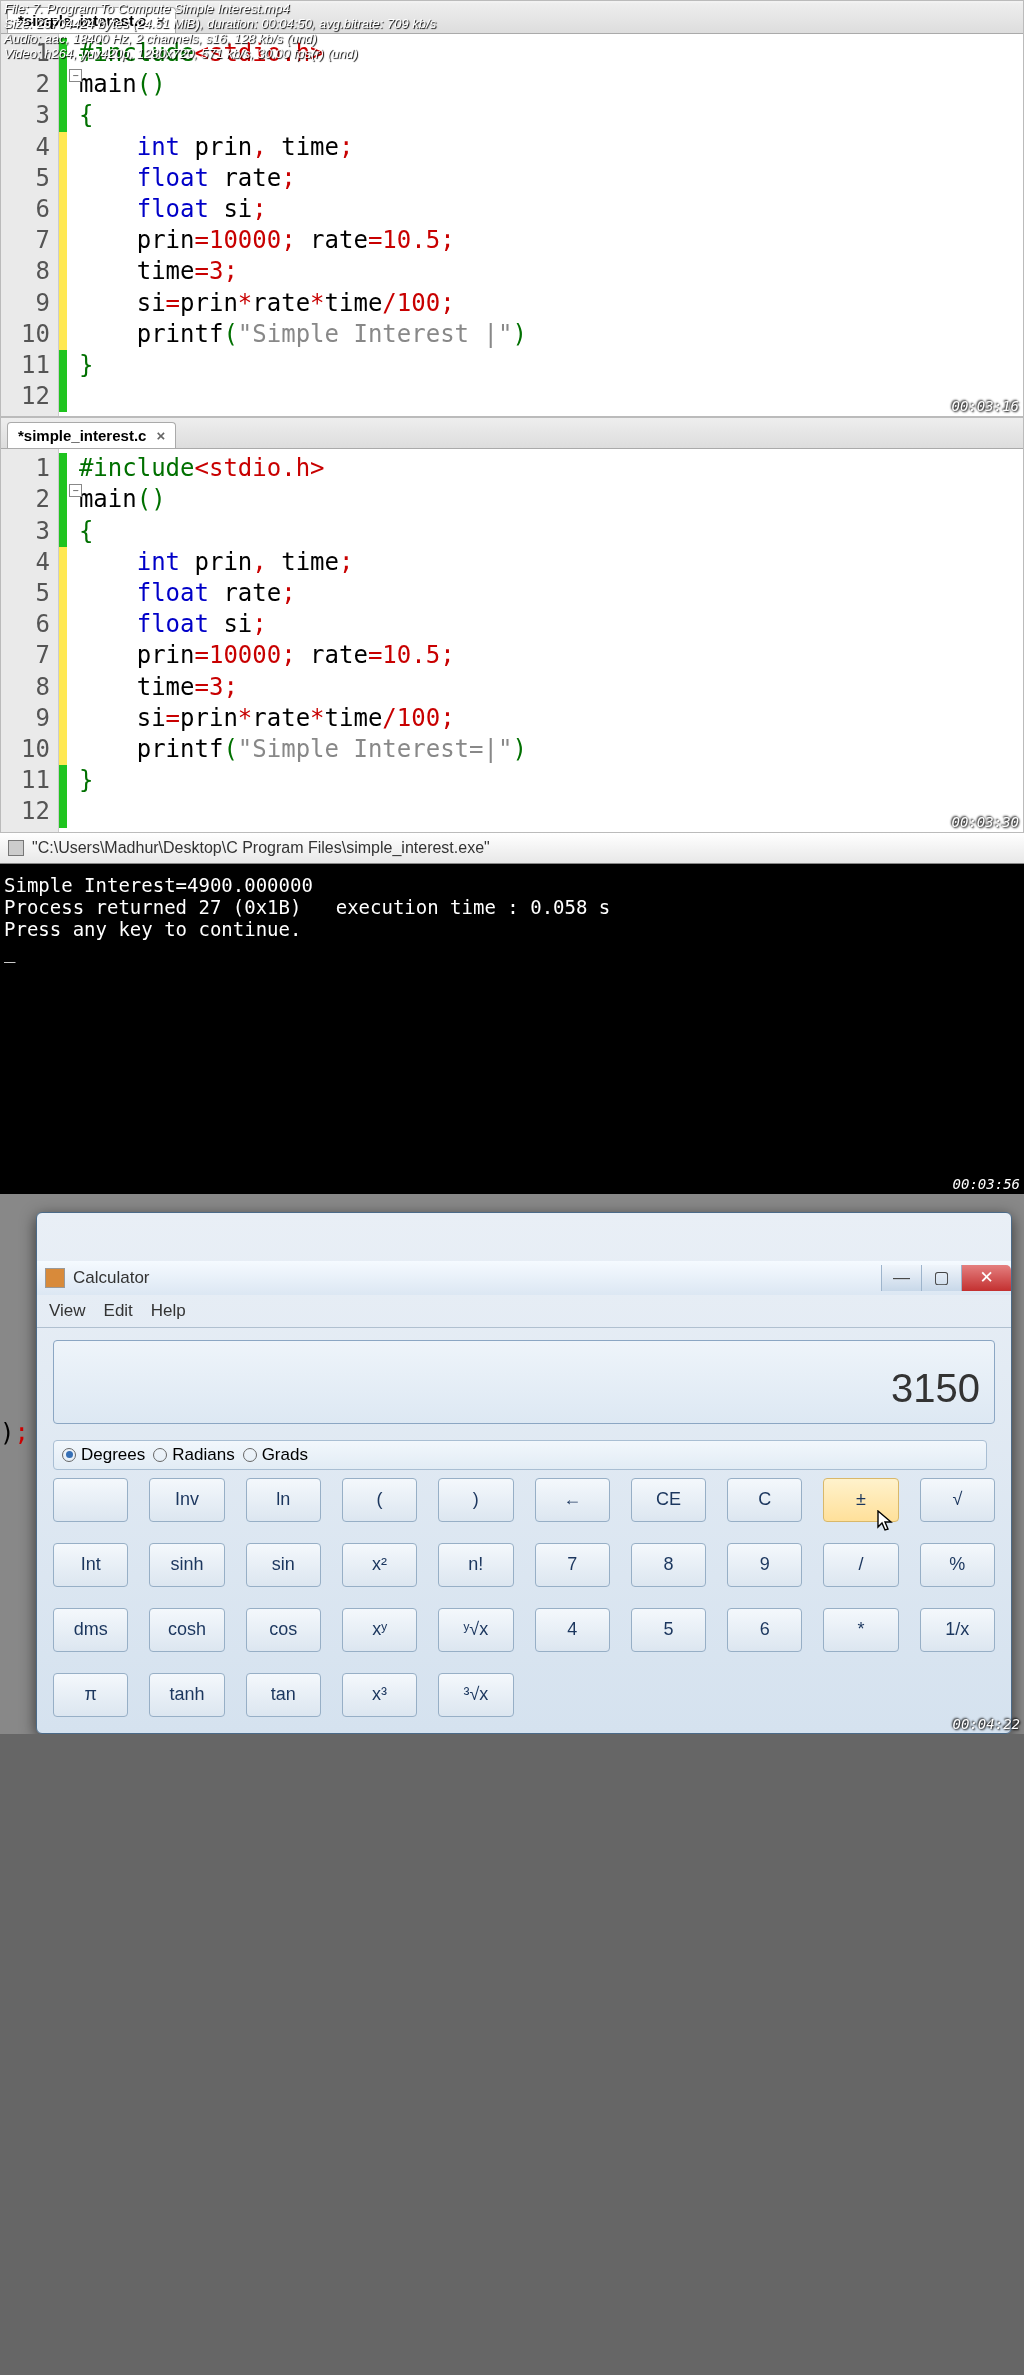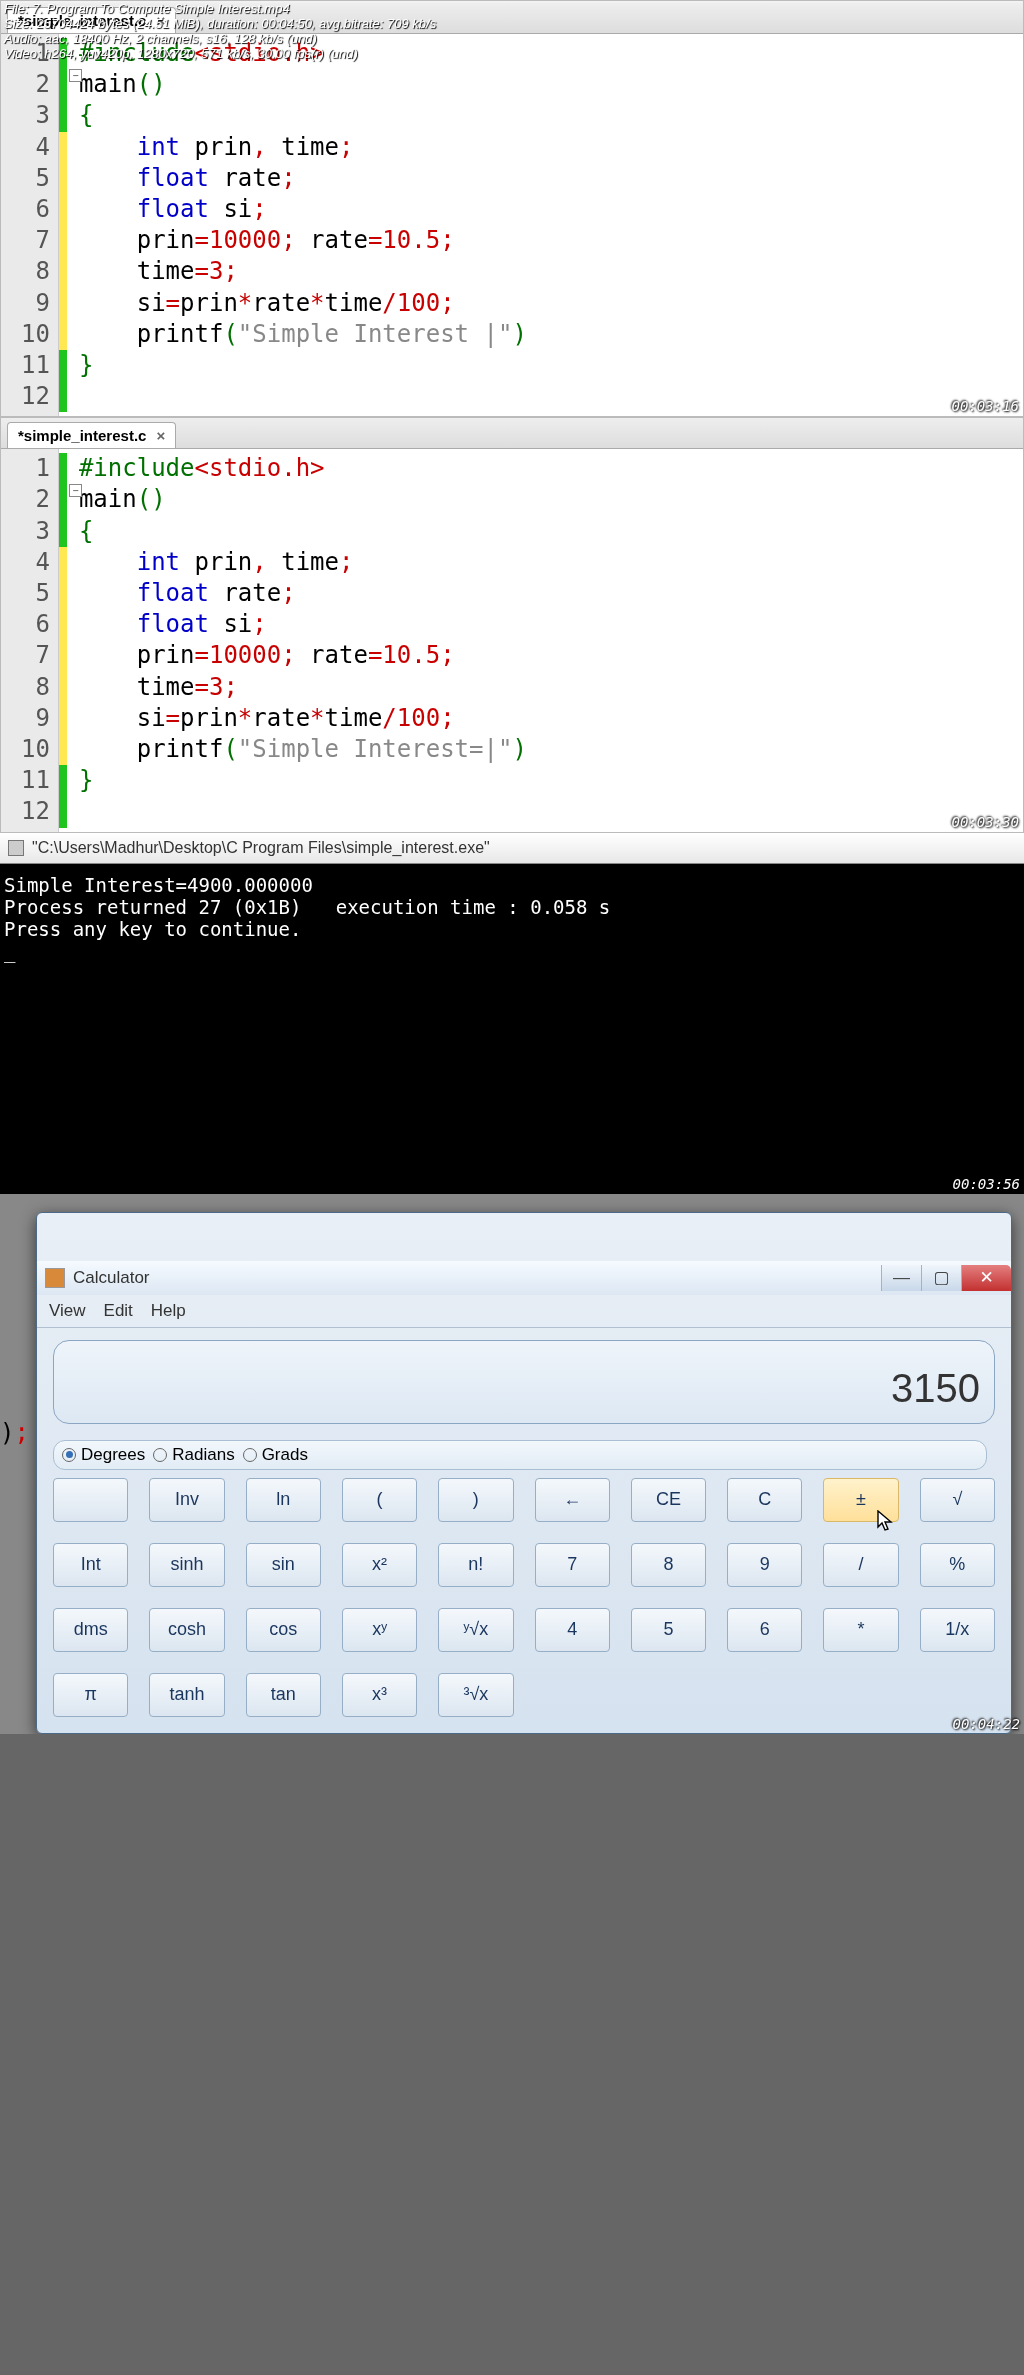--- a/index.html
+++ b/index.html
@@ -28,24 +28,24 @@
 .console-body { padding: 10px 4px; min-height: 330px; white-space: pre; }
 .calc-panel { background: #888; padding: 18px 12px 0 12px; position: relative; }
 .calc-window { background: linear-gradient(#e9eff6,#d5e2ef); border-radius: 6px; border: 1px solid #4b6a88; box-shadow: 0 4px 15px rgba(0,0,0,0.6); overflow: hidden; margin-left: 24px; }
 .calc-titlebar { display: flex; align-items: center; padding: 4px 0 4px 8px; background: linear-gradient(#f5faff,#dce7f3); margin-top: 48px; }
 .calc-icon { width: 20px; height: 20px; background: #d88a3a; border: 1px solid #999; margin-right: 8px; }
 .calc-title { flex: 1; color: #333; font-size: 17px; }
 .winbtns { display: flex; }
 .winbtn { width: 40px; height: 26px; border-left: 1px solid #9db4cc; background: linear-gradient(#f0f5fb,#c8d8e9); display:flex; align-items:center; justify-content:center; font-size:17px; color:#444;}
 .winbtn.close { background: linear-gradient(#e47f7f,#c33030); color:#fff; width:50px; border-radius:0 5px 0 0;}
 .calc-menu { display: flex; gap: 18px; padding: 6px 12px; color: #333; font-size: 17px; border-bottom:1px solid #b0c0d0;}
-.calc-display { margin: 12px 16px 10px 16px; background: linear-gradient(#eef4fa,#dde8f3); border: 1px solid #8ba6c3; border-radius: 16px; text-align: right; padding: 25px 14px 6px 14px; font-size: 40px; color: #333; font-family: "Segoe UI", sans-serif; height:84px;}
+.calc-display { margin: 12px 16px 10px 16px; background: linear-gradient(#eef4fa,#dde8f3); border: 1px solid #8ba6c3; border-radius: 4px; text-align: right; padding: 25px 14px 6px 14px; font-size: 40px; color: #333; font-family: "Segoe UI", sans-serif; height:84px;}
 .calc-body { padding: 6px 16px 16px 16px; }
 .mode-row { display: flex; gap: 0px; margin-bottom: 8px; }
-.mode-group { display:flex; align-items:center; background:linear-gradient(#f2f7fc,#e2ecf5); border:1px solid #a9bed3; border-radius:12px; padding: 4px 6px; font-size:17px; margin-right: 8px;}
+.mode-group { display:flex; align-items:center; background:linear-gradient(#f2f7fc,#e2ecf5); border:1px solid #a9bed3; border-radius:4px; padding: 4px 6px; font-size:17px; margin-right: 8px;}
 .radio { width:14px; height:14px; border:1px solid #666; border-radius:50%; margin: 0 5px 0 8px; display:inline-flex; align-items:center; justify-content:center;}
 .radio.on::after{content:""; width:7px; height:7px; background:#356fb5; border-radius:50%;}
 .mode-group:first-child .radio:first-child{margin-left:2px;}
 .calc-grid { display: grid; grid-template-columns: repeat(10, 1fr); gap: 21px; }
 .cbtn { background: linear-gradient(#f4f8fc,#dce6f0); border: 1px solid #97afc6; border-radius: 4px; height: 44px; display:flex; align-items:center; justify-content:center; font-size: 18px; color: #1b365e; }
 .cbtn.mem { font-size:16px; }
 .cbtn.hl { background: linear-gradient(#fff2cc,#ffe09a); border-color:#d9b86a; }
 .left-frag { position:absolute; left:0; bottom:120px; font-family:Consolas,monospace; font-size:24px; color:#008; }
 .cursor-img{position:absolute; width:18px; height:24px; pointer-events:none;}
 .cursor-img svg{width:100%; height:100%;}

